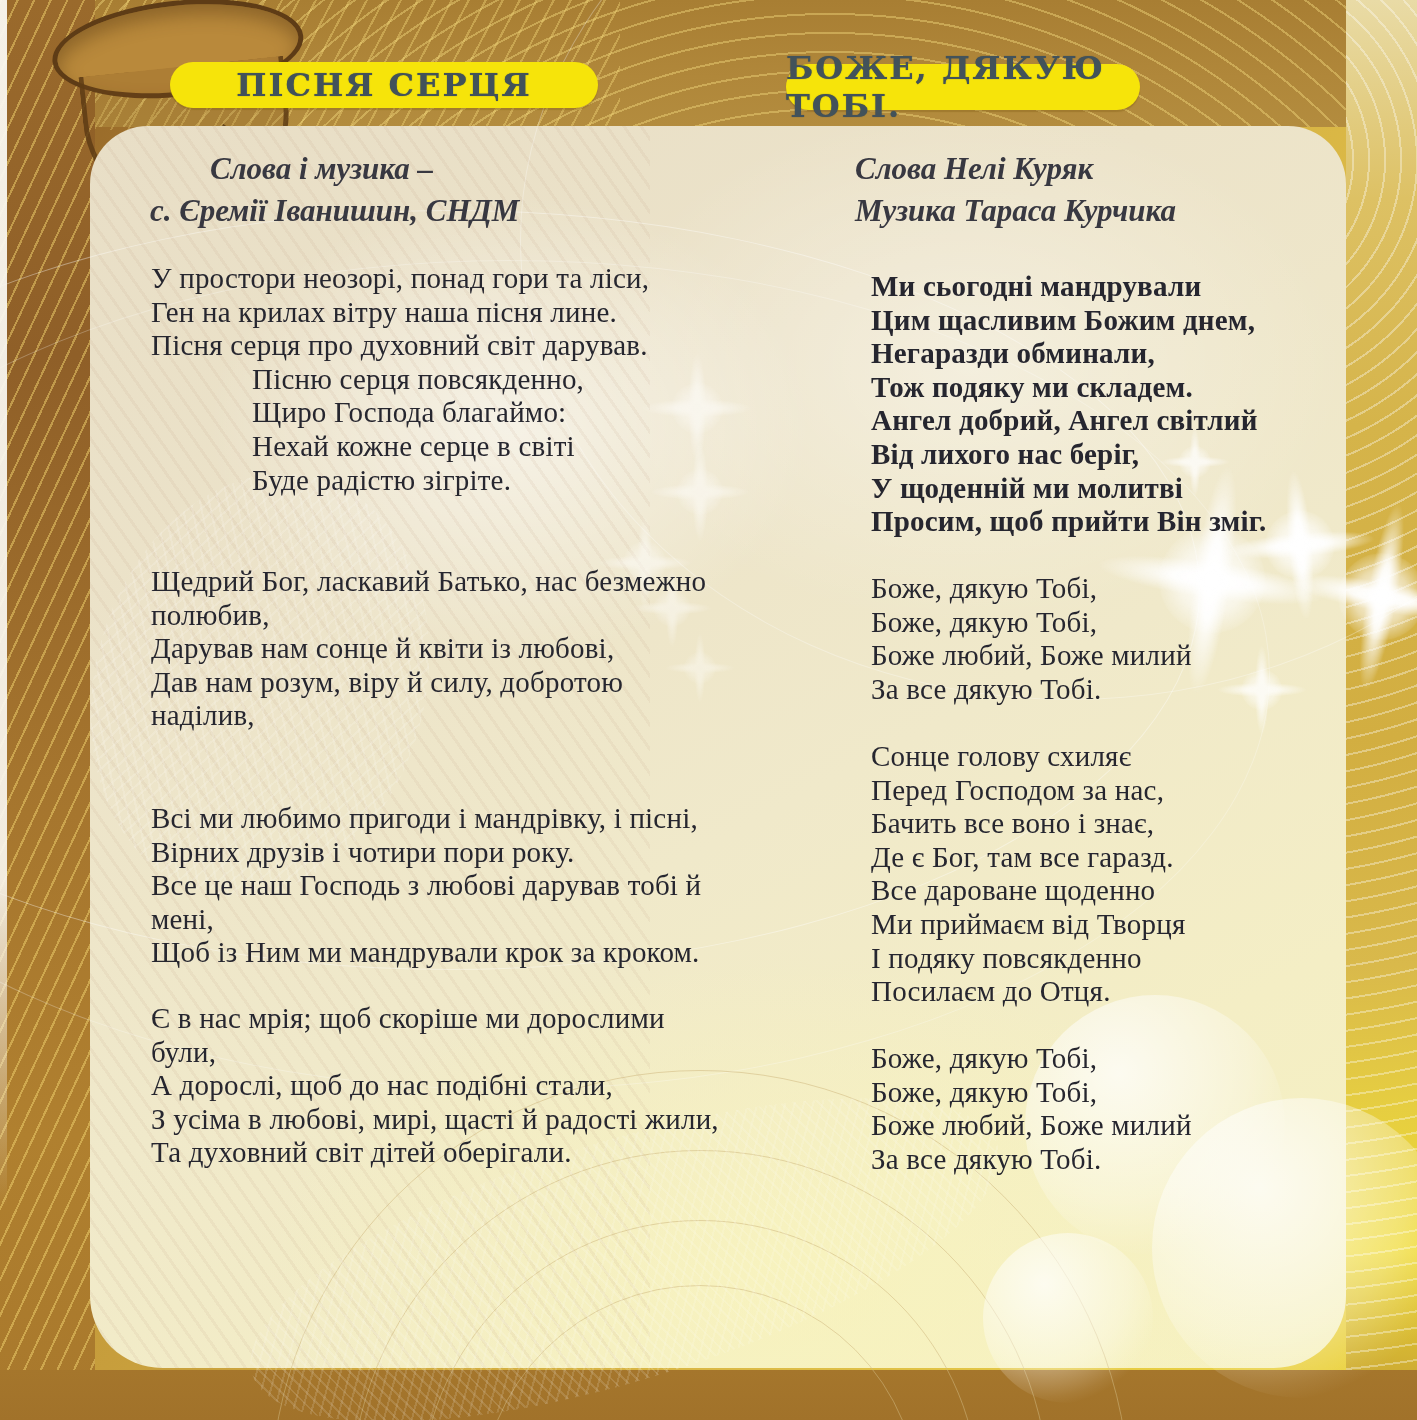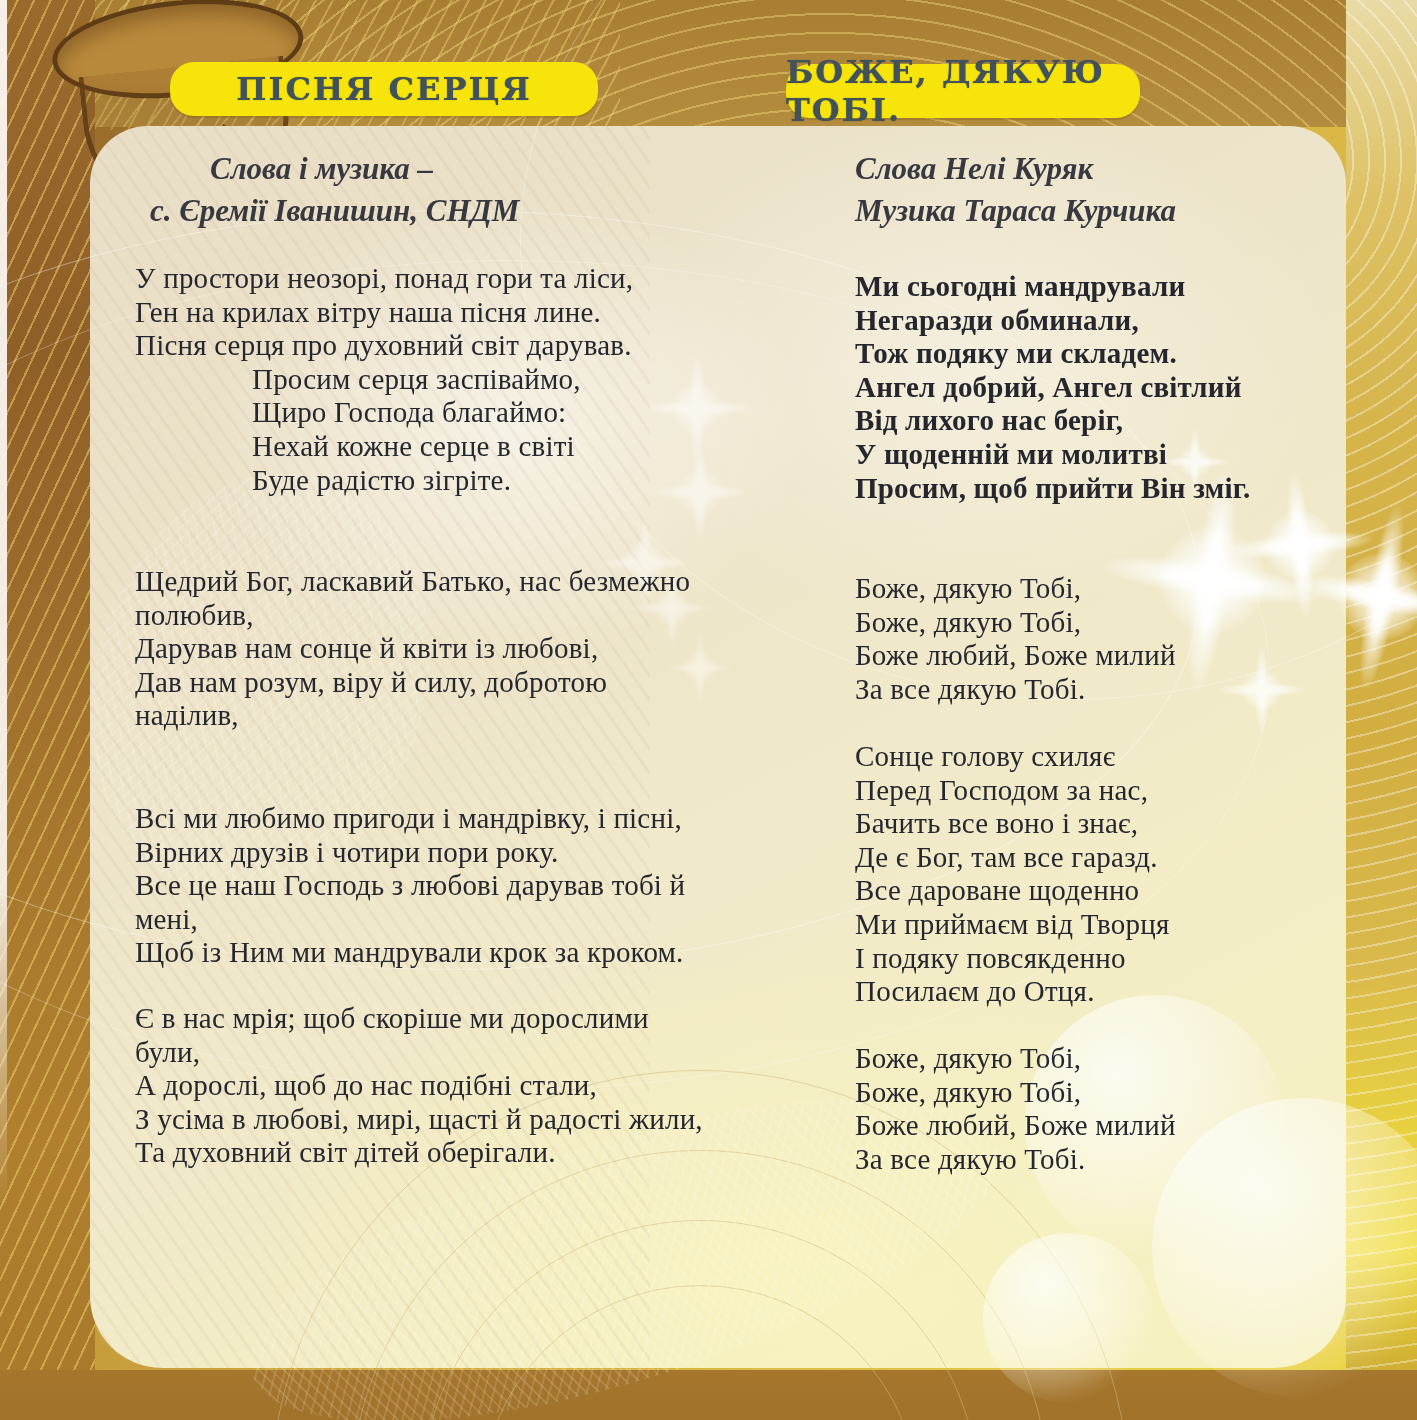--- a/index.html
+++ b/index.html
@@ -63,32 +63,32 @@
     background:radial-gradient(closest-side,#fff 0%,rgba(255,255,255,.9) 35%,rgba(255,255,255,0) 100%);}
   .sparkle::after{content:"";position:absolute;left:50%;top:50%;width:16%;height:100%;
     transform:translate(-50%,-50%);border-radius:50%;
     background:radial-gradient(closest-side,#fff 0%,rgba(255,255,255,.9) 35%,rgba(255,255,255,0) 100%);}
   .sparkle .glow{position:absolute;left:50%;top:50%;width:46%;height:46%;transform:translate(-50%,-50%);
     border-radius:50%;background:radial-gradient(circle,#fff 0%,rgba(255,255,255,.55) 45%,rgba(255,255,255,0) 75%);}
   .bubble{z-index:8;border-radius:50%;
     background:radial-gradient(circle at 36% 30%, rgba(255,255,255,.75) 0%, rgba(255,255,255,.3) 52%, rgba(255,255,255,.06) 70%, rgba(255,255,255,0) 76%);}
 
   
-  .pill{height:54px;z-index:12;border-radius:24px;background:#f6e40a;
+  .pill{height:46px;z-index:12;border-radius:24px;background:#f6e40a;
     display:flex;align-items:center;justify-content:center;
     box-shadow:0 2px 1px rgba(130,95,20,.35);}
   .pill span{position:static;font-family:"DejaVu Serif","Liberation Serif",serif;
     font-weight:700;font-size:32px;letter-spacing:2px;color:#42525a;
     text-shadow:0 0 1px rgba(45,65,75,.75);}
 
   
   .credits{z-index:11;font-style:italic;font-weight:700;font-size:31px;line-height:42px;color:#383841;}
   .credit-line{position:static;white-space:nowrap;}
   .stanza{z-index:11;font-size:29px;line-height:33.6px;color:#26262f;letter-spacing:.2px;}
-  .stanza .line{position:static;white-space:nowrap;}
+  .stanza .line{position:static;white-space:nowrap;margin-left:16px;}
   .stanza .line.indent{margin-left:117px;}
   .col-left .credit-line:nth-child(1){margin-left:75px;}
   .col-left .credit-line:nth-child(2){margin-left:15px;}
 </style>
 </head>
 <body>
 
 <div class="page">
 
   <div class="band-top"></div>
@@ -161,21 +161,21 @@
   </div>
 
   <div class="credits col-left" style="left:135px;top:148px;">
       <div class="credit-line">Слова і музика –</div>
       <div class="credit-line">с. Єремії Іванишин, СНДМ</div>
     </div>
   <div class="stanza" style="left:135px;top:262px;">
       <div class="line">У простори неозорі, понад гори та ліси,</div>
       <div class="line">Ген на крилах вітру наша пісня лине.</div>
       <div class="line">Пісня серця про духовний світ дарував.</div>
-      <div class="line indent">Просим серця заспіваймо,</div>
+      <div class="line indent">Пісню серця повсякденно,</div>
       <div class="line indent">Щиро Господа благаймо:</div>
       <div class="line indent">Нехай кожне серце в світі</div>
       <div class="line indent">Буде радістю зігріте.</div>
     </div>
   <div class="stanza" style="left:135px;top:565px;">
       <div class="line">Щедрий Бог, ласкавий Батько, нас безмежно</div>
       <div class="line">полюбив,</div>
       <div class="line">Дарував нам сонце й квіти із любові,</div>
       <div class="line">Дав нам розум, віру й силу, добротою</div>
       <div class="line">наділив,</div>
@@ -194,20 +194,21 @@
       <div class="line">З усіма в любові, мирі, щасті й радості жили,</div>
       <div class="line">Та духовний світ дітей оберігали.</div>
     </div>
 
   <div class="credits" style="left:855px;top:148px;">
       <div class="credit-line">Слова Нелі Куряк</div>
       <div class="credit-line">Музика Тараса Курчика</div>
     </div>
   <div class="stanza" style="left:855px;top:270px;font-weight:bold;">
       <div class="line">Ми сьогодні мандрували</div>
+      <div class="line">Цим щасливим Божим днем,</div>
       <div class="line">Негаразди обминали,</div>
       <div class="line">Тож подяку ми складем.</div>
       <div class="line">Ангел добрий, Ангел світлий</div>
       <div class="line">Від лихого нас беріг,</div>
       <div class="line">У щоденній ми молитві</div>
       <div class="line">Просим, щоб прийти Він зміг.</div>
     </div>
   <div class="stanza" style="left:855px;top:572px;">
       <div class="line">Боже, дякую Тобі,</div>
       <div class="line">Боже, дякую Тобі,</div>

